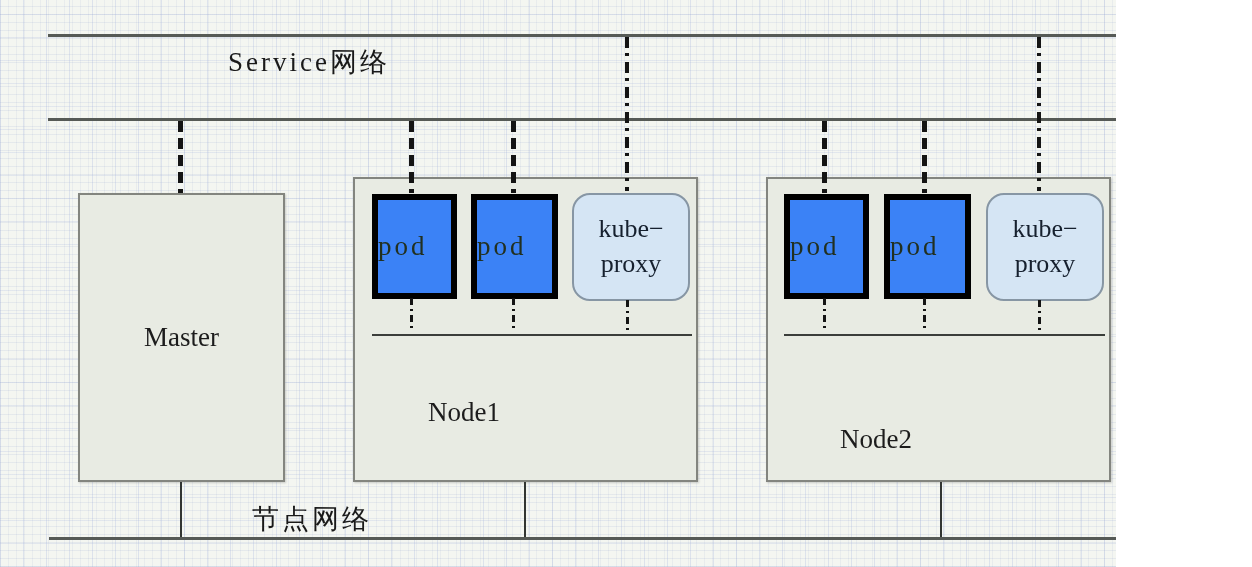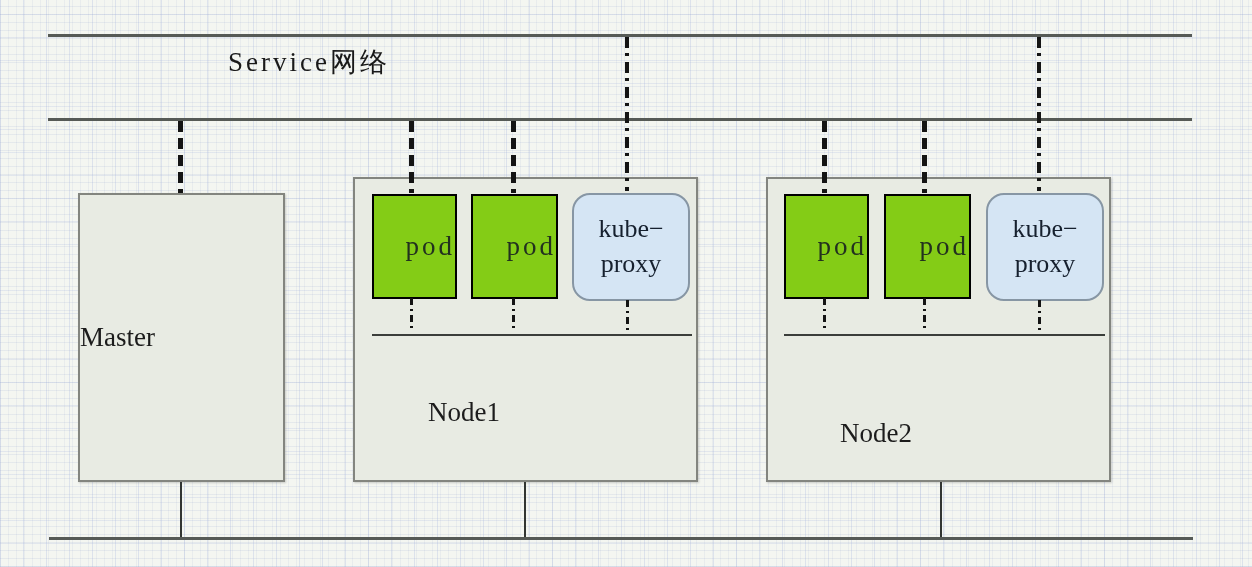--- a/index.html
+++ b/index.html
@@ -1,40 +1,40 @@
 <!DOCTYPE html>
 <html><head>
 <meta charset="utf-8">
 <style>
   html,body{margin:0;padding:0;}
   body{font-family:"Liberation Serif","DejaVu Serif",serif;}
   #canvas{
-    position:relative;width:1252px;height:567px;overflow:hidden;
+    position:relative;width:1116px;height:567px;overflow:hidden;
     background-color:#f4f6f1;
     background-image:
       repeating-linear-gradient(0deg, rgba(150,165,205,0.16) 0 1px, transparent 1px 8px),
       repeating-linear-gradient(90deg, rgba(150,165,205,0.12) 0 1px, transparent 1px 8px),
       repeating-linear-gradient(0deg, rgba(160,175,220,0.22) 0 1px, transparent 1px 23px),
       repeating-linear-gradient(90deg, rgba(160,175,220,0.28) 0 1px, transparent 1px 23px);
     text-decoration: underline;
   }
   .abs{position:absolute;}
   .net-line{height:3px;background:#565a56;}
   .net-label{
     color:#191919;font-size:27px;letter-spacing:3px;white-space:nowrap;
   }
   .big-box{
     background:#e8ebe3;border:2px solid #83857f;box-sizing:border-box;
     box-shadow:1px 1px 2px rgba(120,120,120,0.35);
   }
-  .master-box{display:flex;align-items:center;justify-content:flex-start;}
+  .master-box{display:flex;align-items:center;justify-content:center;}
   .box-label{color:#1c1c1c;font-size:27px;white-space:nowrap;}
   .pod-box{
-    background:#84cc16;border:2px solid #000000;box-sizing:border-box;
-    display:flex;align-items:center;justify-content:flex-end;
+    background:#3b82f6;border:6px solid #000000;box-sizing:border-box;
+    display:flex;align-items:center;justify-content:flex-start;
   }
   .pod-label{color:#22301f;font-size:27px;letter-spacing:3px;}
   .proxy-box{
     background:#d5e5f4;border:2px solid #8796a4;border-radius:18px;box-sizing:border-box;
     display:flex;flex-direction:column;align-items:center;justify-content:center;
     line-height:1.33;
   }
   .proxy-label{color:#16202e;font-size:26px;}
   .bus-line{height:2px;background:#3b3e3b;}
   .dash-thick{
@@ -54,20 +54,21 @@
 </head>
 <body>
 
 <div id="canvas">
 
   <div class="abs net-line" style="left:48px;top:34px;width:1144px;"></div>
   <div class="abs net-line" style="left:48px;top:118px;width:1144px;"></div>
   <div class="abs net-line" style="left:49px;top:537px;width:1144px;"></div>
 
   <div class="abs net-label" style="left:228px;top:44px;">Service网络</div>
+  <div class="abs net-label" style="left:252px;top:501px;">节点网络</div>
 
   <div class="abs big-box master-box" style="left:78px;top:193px;width:207px;height:289px;">
     <span class="box-label">Master</span>
   </div>
 
   <div class="abs big-box" style="left:353px;top:177px;width:345px;height:305px;">
     <div class="abs pod-box" style="left:17px;top:15px;width:85px;height:105px;">
       <span class="pod-label">pod</span>
     </div>
     <div class="abs pod-box" style="left:116px;top:15px;width:87px;height:105px;">
@@ -86,21 +87,21 @@
       <span class="pod-label">pod</span>
     </div>
     <div class="abs pod-box" style="left:116px;top:15px;width:87px;height:105px;">
       <span class="pod-label">pod</span>
     </div>
     <div class="abs proxy-box" style="left:218px;top:14px;width:118px;height:108px;">
       <span class="proxy-label">kube−</span>
       <span class="proxy-label">proxy</span>
     </div>
     <div class="abs bus-line" style="left:16px;top:155px;width:321px;"></div>
-    <div class="abs box-label" style="left:72px;top:239px;">Node2</div>
+    <div class="abs box-label" style="left:72px;top:245px;">Node2</div>
   </div>
 
   <div class="abs dash-thick" style="left:178px;top:121px;height:72px;"></div>
   <div class="abs dash-thick" style="left:409px;top:121px;height:72px;"></div>
   <div class="abs dash-thick" style="left:511px;top:121px;height:72px;"></div>
   <div class="abs dash-thick" style="left:822px;top:121px;height:72px;"></div>
   <div class="abs dash-thick" style="left:922px;top:121px;height:72px;"></div>
 
   <div class="abs dashdot" style="left:625px;top:37px;height:154px;"></div>
   <div class="abs dashdot" style="left:1037px;top:37px;height:154px;"></div>

